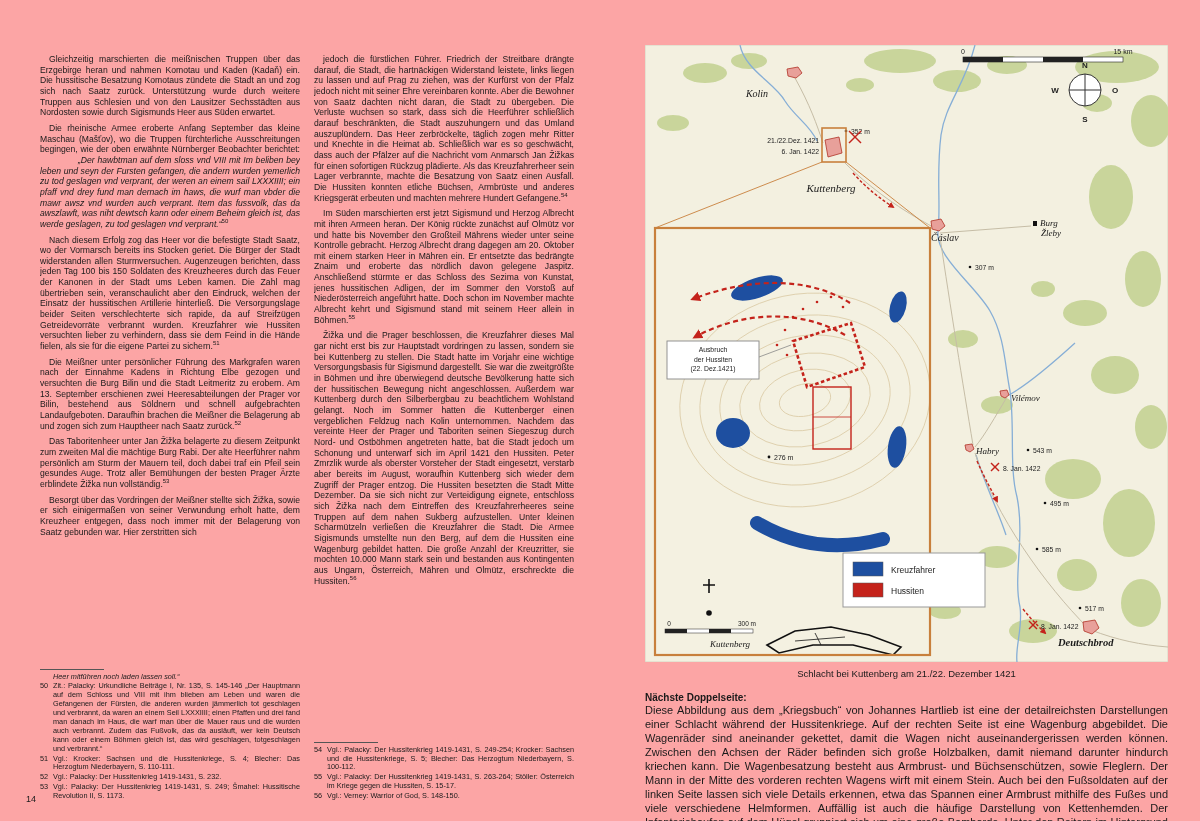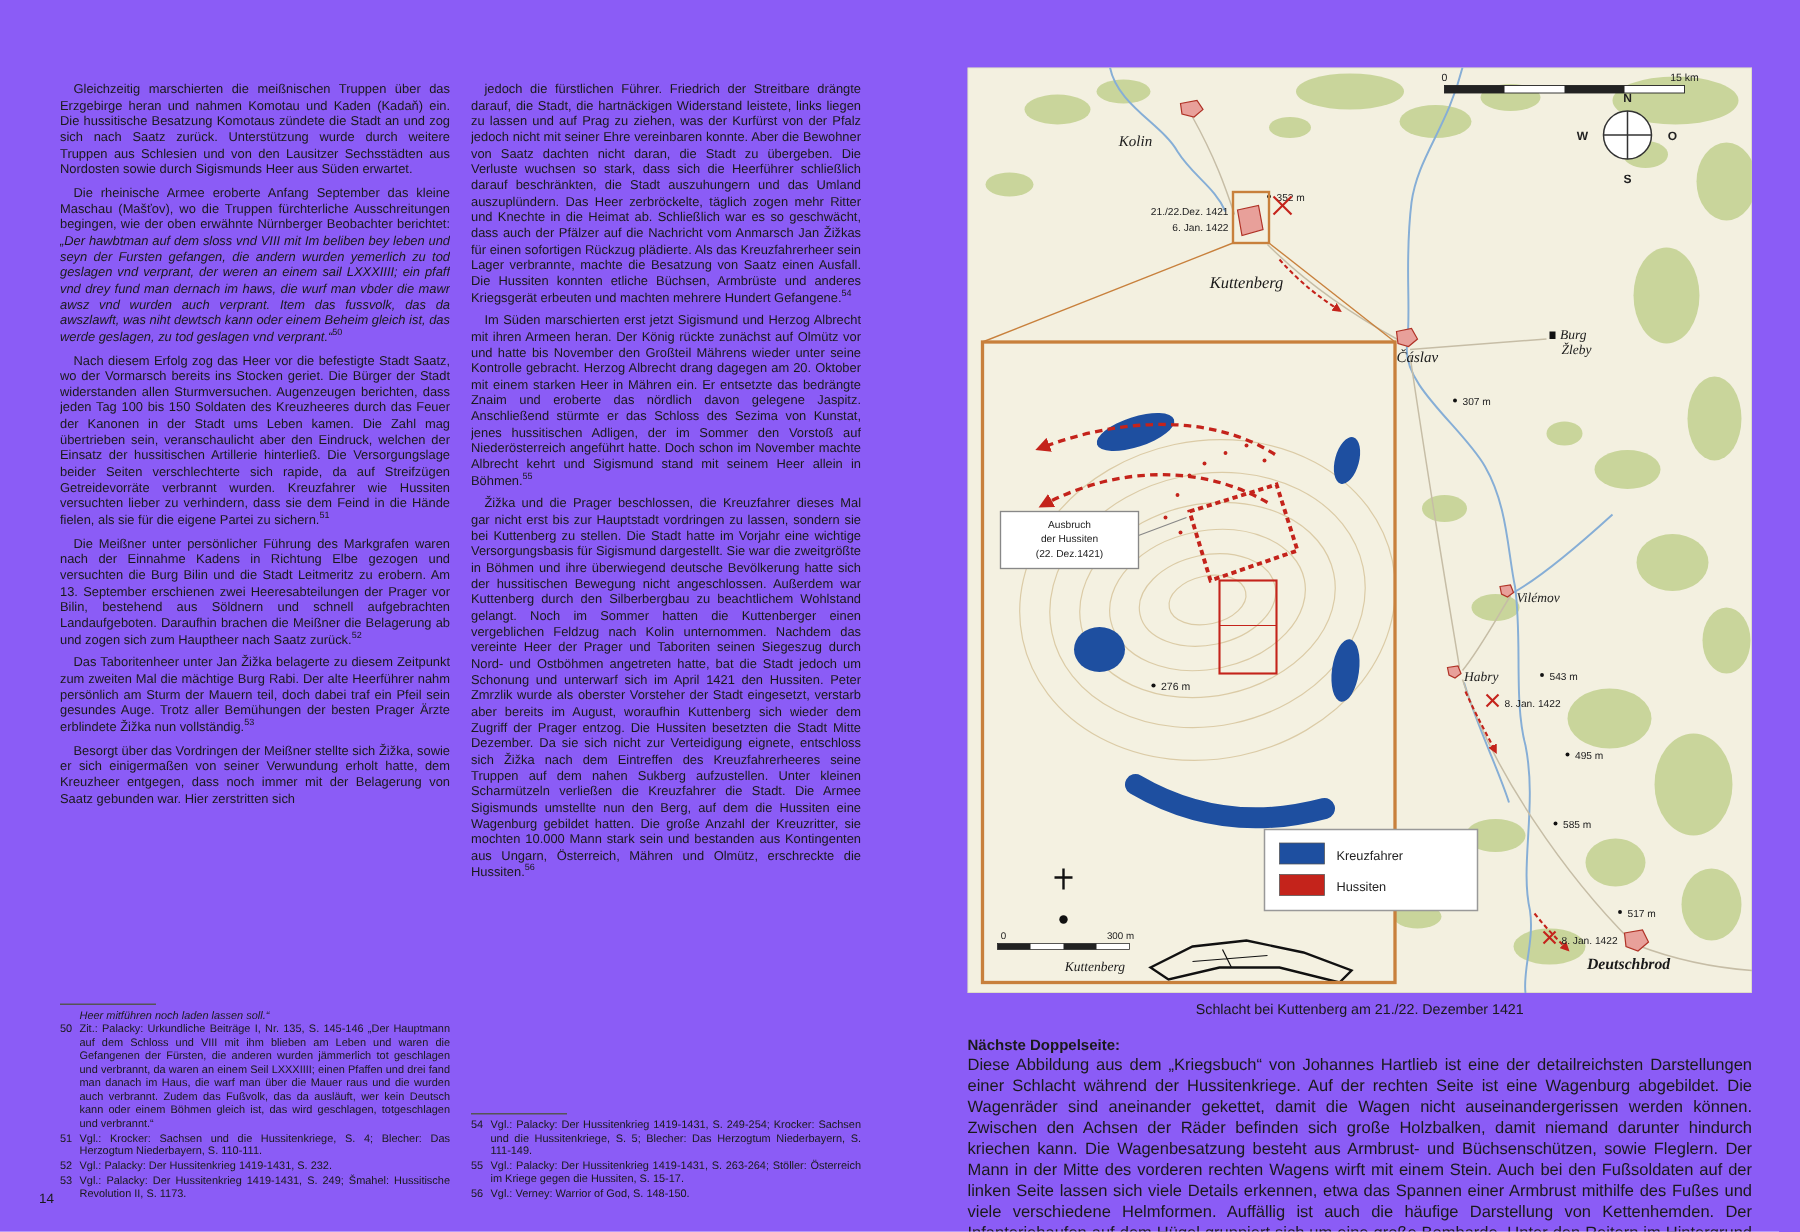--- a/index.html
+++ b/index.html
@@ -1,24 +1,24 @@
 <!DOCTYPE html>
 <html lang="de"><head>
 <meta charset="utf-8">
 <style>
   html,body{margin:0;padding:0;}
   body{width:1200px;height:821px;background:#ffffff;font-family:"Liberation Sans",sans-serif;color:#1a1a1a;overflow:hidden;}
-  .spread{position:relative;width:1200px;height:821px;background:#8b5cf6;}
+  .spread{position:relative;width:1200px;height:821px;background:#fca5a5;}
 
   
   .page-left{position:absolute;left:0;top:0;width:600px;height:821px;}
   .columns{position:absolute;left:40px;top:54px;display:flex;gap:14px;}
   .col{width:260px;height:748px;display:flex;flex-direction:column;overflow:hidden;}
   .col p{margin:0 0 5px 0;font-size:8.6px;line-height:1.24;text-align:justify;text-indent:9px;hyphens:auto;}
-  .col p .quote{font-style:italic;}
+  .col p .quote{font-style:italic;margin-left:38px;}
   sup.ref{font-size:6px;vertical-align:super;line-height:0;}
   .fnblock{margin-top:auto;}
   .fnblock::before{content:"";display:block;width:64px;border-top:1px solid #555;margin-bottom:3px;}
   .fn{display:flex;font-size:7.3px;line-height:1.22;text-align:justify;margin-bottom:1px;}
   .fn-num{flex:none;width:13px;}
   .fn-text{flex:1;hyphens:auto;}
   .fn-cont .fn-text{font-style:italic;}
 
   
   .page-right{position:absolute;left:600px;top:0;width:600px;height:821px;}
@@ -77,21 +77,21 @@
         </div>
       </div>
 
       <div class="col">
         <p><span>jedoch die fürstlichen Führer. Friedrich der Streitbare drängte darauf, die Stadt, die hartnäckigen Widerstand leistete, links liegen zu lassen und auf Prag zu ziehen, was der Kurfürst von der Pfalz jedoch nicht mit seiner Ehre vereinbaren konnte. Aber die Bewohner von Saatz dachten nicht daran, die Stadt zu übergeben. Die Verluste wuchsen so stark, dass sich die Heerführer schließlich darauf beschränkten, die Stadt auszuhungern und das Umland auszuplündern. Das Heer zerbröckelte, täglich zogen mehr Ritter und Knechte in die Heimat ab. Schließlich war es so geschwächt, dass auch der Pfälzer auf die Nachricht vom Anmarsch Jan Žižkas für einen sofortigen Rückzug plädierte. Als das Kreuzfahrerheer sein Lager verbrannte, machte die Besatzung von Saatz einen Ausfall. Die Hussiten konnten etliche Büchsen, Armbrüste und anderes Kriegsgerät erbeuten und machten mehrere Hundert Gefangene.</span><sup class="ref">54</sup></p>
         <p><span>Im Süden marschierten erst jetzt Sigismund und Herzog Albrecht mit ihren Armeen heran. Der König rückte zunächst auf Olmütz vor und hatte bis November den Großteil Mährens wieder unter seine Kontrolle gebracht. Herzog Albrecht drang dagegen am 20. Oktober mit einem starken Heer in Mähren ein. Er entsetzte das bedrängte Znaim und eroberte das nördlich davon gelegene Jaspitz. Anschließend stürmte er das Schloss des Sezima von Kunstat, jenes hussitischen Adligen, der im Sommer den Vorstoß auf Niederösterreich angeführt hatte. Doch schon im November machte Albrecht kehrt und Sigismund stand mit seinem Heer allein in Böhmen.</span><sup class="ref">55</sup></p>
         <p><span>Žižka und die Prager beschlossen, die Kreuzfahrer dieses Mal gar nicht erst bis zur Hauptstadt vordringen zu lassen, sondern sie bei Kuttenberg zu stellen. Die Stadt hatte im Vorjahr eine wichtige Versorgungsbasis für Sigismund dargestellt. Sie war die zweitgrößte in Böhmen und ihre überwiegend deutsche Bevölkerung hatte sich der hussitischen Bewegung nicht angeschlossen. Außerdem war Kuttenberg durch den Silberbergbau zu beachtlichem Wohlstand gelangt. Noch im Sommer hatten die Kuttenberger einen vergeblichen Feldzug nach Kolin unternommen. Nachdem das vereinte Heer der Prager und Taboriten seinen Siegeszug durch Nord- und Ostböhmen angetreten hatte, bat die Stadt jedoch um Schonung und unterwarf sich im April 1421 den Hussiten. Peter Zmrzlik wurde als oberster Vorsteher der Stadt eingesetzt, verstarb aber bereits im August, woraufhin Kuttenberg sich wieder dem Zugriff der Prager entzog. Die Hussiten besetzten die Stadt Mitte Dezember. Da sie sich nicht zur Verteidigung eignete, entschloss sich Žižka nach dem Eintreffen des Kreuzfahrerheeres seine Truppen auf dem nahen Sukberg aufzustellen. Unter kleinen Scharmützeln verließen die Kreuzfahrer die Stadt. Die Armee Sigismunds umstellte nun den Berg, auf dem die Hussiten eine Wagenburg gebildet hatten. Die große Anzahl der Kreuzritter, sie mochten 10.000 Mann stark sein und bestanden aus Kontingenten aus Ungarn, Österreich, Mähren und Olmütz, erschreckte die Hussiten.</span><sup class="ref">56</sup></p>
         <div class="fnblock">
           <div class="fn">
               <span class="fn-num">54</span>
-              <span class="fn-text">Vgl.: Palacky: Der Hussitenkrieg 1419-1431, S. 249-254; Krocker: Sachsen und die Hussitenkriege, S. 5; Blecher: Das Herzogtum Niederbayern, S. 111-149.</span>
+              <span class="fn-text">Vgl.: Palacky: Der Hussitenkrieg 1419-1431, S. 249-254; Krocker: Sachsen und die Hussitenkriege, S. 5; Blecher: Das Herzogtum Niederbayern, S. 100-112.</span>
             </div>
           <div class="fn">
               <span class="fn-num">55</span>
               <span class="fn-text">Vgl.: Palacky: Der Hussitenkrieg 1419-1431, S. 263-264; Stöller: Österreich im Kriege gegen die Hussiten, S. 15-17.</span>
             </div>
           <div class="fn">
               <span class="fn-num">56</span>
               <span class="fn-text">Vgl.: Verney: Warrior of God, S. 148-150.</span>
             </div>
         </div>

